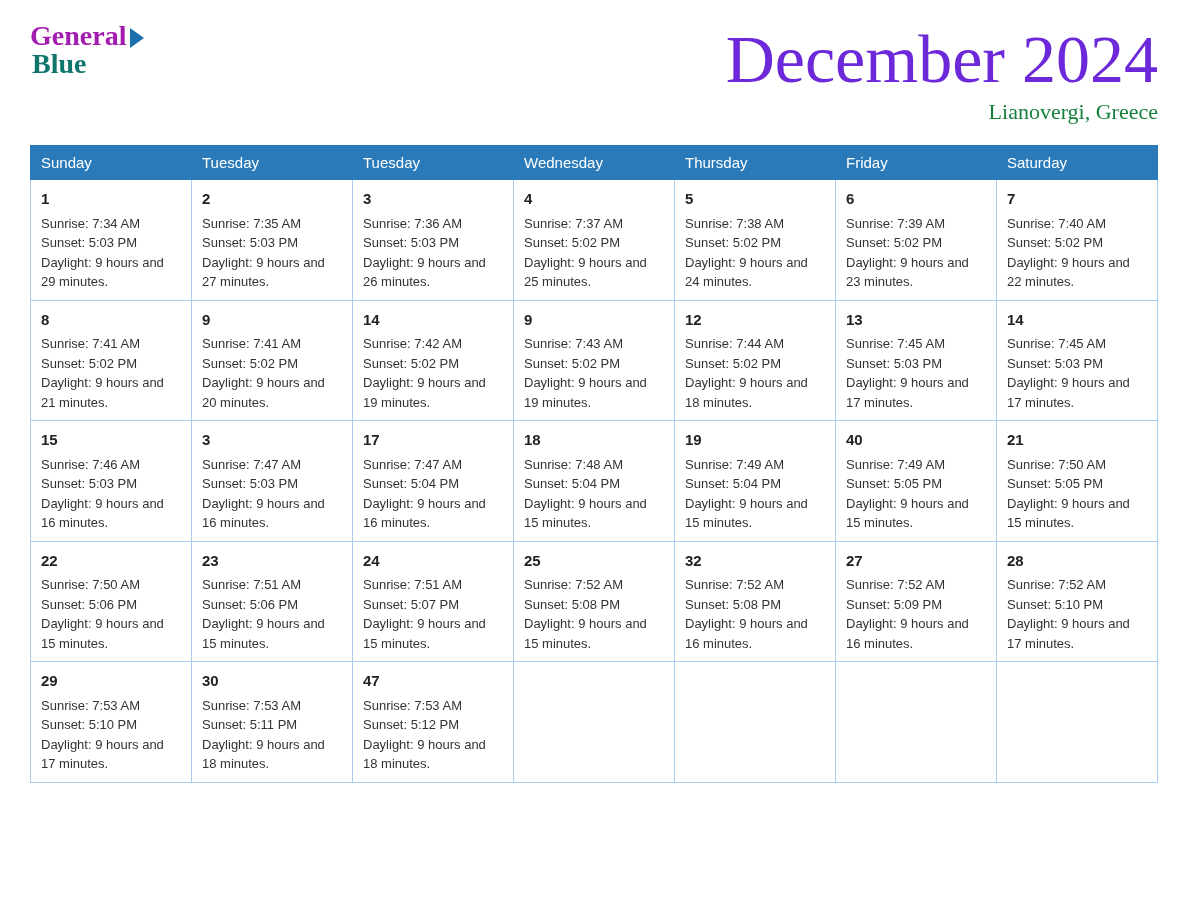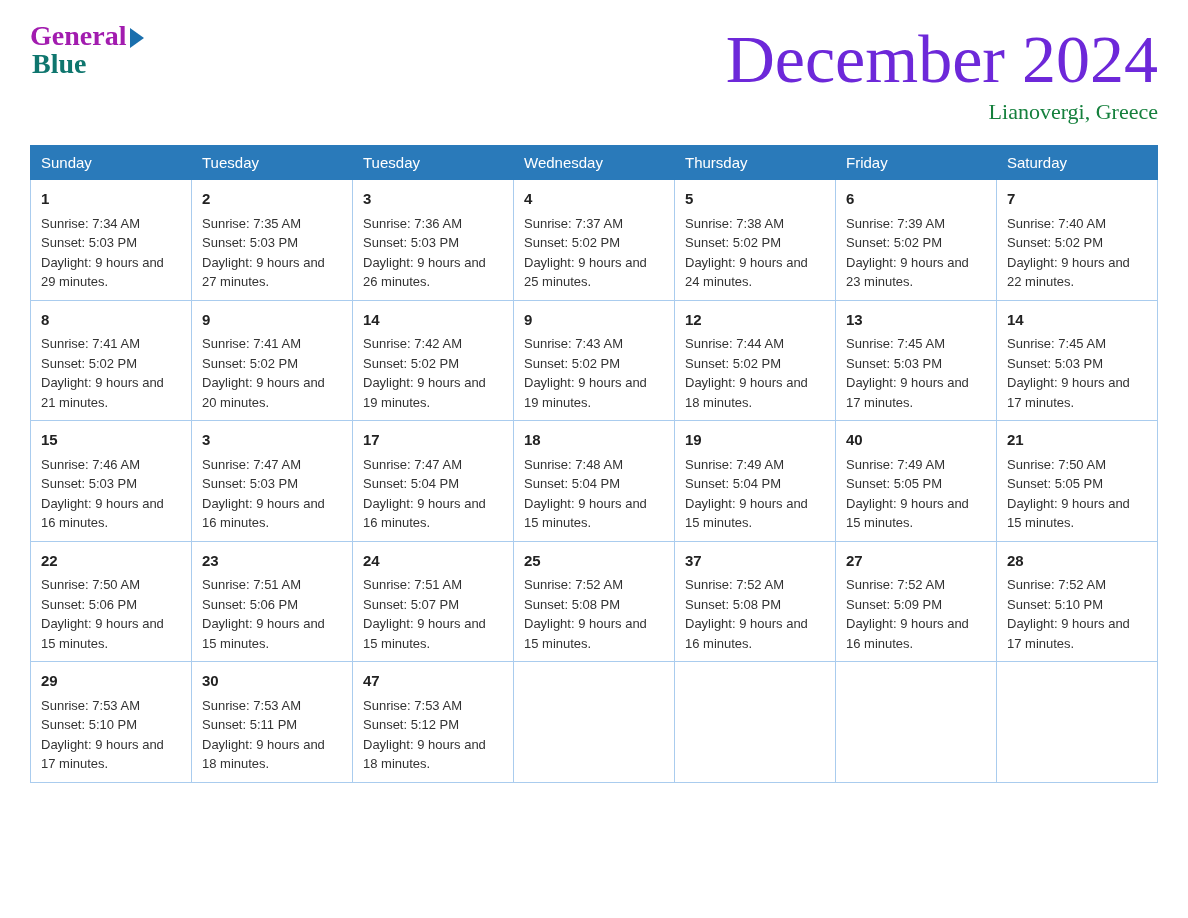--- a/index.html
+++ b/index.html
@@ -151,21 +151,21 @@
         <td><span class="day-num">18</span>Sunrise: 7:48 AM<br>Sunset: 5:04 PM<br>Daylight: 9 hours and 15 minutes.</td>
         <td><span class="day-num">19</span>Sunrise: 7:49 AM<br>Sunset: 5:04 PM<br>Daylight: 9 hours and 15 minutes.</td>
         <td><span class="day-num">40</span>Sunrise: 7:49 AM<br>Sunset: 5:05 PM<br>Daylight: 9 hours and 15 minutes.</td>
         <td><span class="day-num">21</span>Sunrise: 7:50 AM<br>Sunset: 5:05 PM<br>Daylight: 9 hours and 15 minutes.</td>
       </tr>
       <tr>
         <td><span class="day-num">22</span>Sunrise: 7:50 AM<br>Sunset: 5:06 PM<br>Daylight: 9 hours and 15 minutes.</td>
         <td><span class="day-num">23</span>Sunrise: 7:51 AM<br>Sunset: 5:06 PM<br>Daylight: 9 hours and 15 minutes.</td>
         <td><span class="day-num">24</span>Sunrise: 7:51 AM<br>Sunset: 5:07 PM<br>Daylight: 9 hours and 15 minutes.</td>
         <td><span class="day-num">25</span>Sunrise: 7:52 AM<br>Sunset: 5:08 PM<br>Daylight: 9 hours and 15 minutes.</td>
-        <td><span class="day-num">37</span>Sunrise: 7:52 AM<br>Sunset: 5:08 PM<br>Daylight: 9 hours and 16 minutes.</td>
+        <td><span class="day-num">32</span>Sunrise: 7:52 AM<br>Sunset: 5:08 PM<br>Daylight: 9 hours and 16 minutes.</td>
         <td><span class="day-num">27</span>Sunrise: 7:52 AM<br>Sunset: 5:09 PM<br>Daylight: 9 hours and 16 minutes.</td>
         <td><span class="day-num">28</span>Sunrise: 7:52 AM<br>Sunset: 5:10 PM<br>Daylight: 9 hours and 17 minutes.</td>
       </tr>
       <tr>
         <td><span class="day-num">29</span>Sunrise: 7:53 AM<br>Sunset: 5:10 PM<br>Daylight: 9 hours and 17 minutes.</td>
         <td><span class="day-num">30</span>Sunrise: 7:53 AM<br>Sunset: 5:11 PM<br>Daylight: 9 hours and 18 minutes.</td>
         <td><span class="day-num">47</span>Sunrise: 7:53 AM<br>Sunset: 5:12 PM<br>Daylight: 9 hours and 18 minutes.</td>
         <td class="empty-cell"></td>
         <td class="empty-cell"></td>
         <td class="empty-cell"></td>

